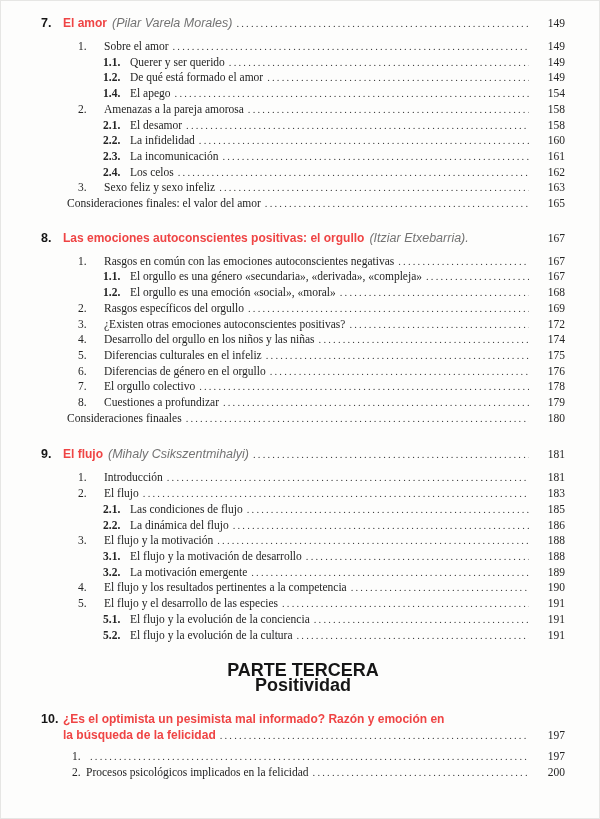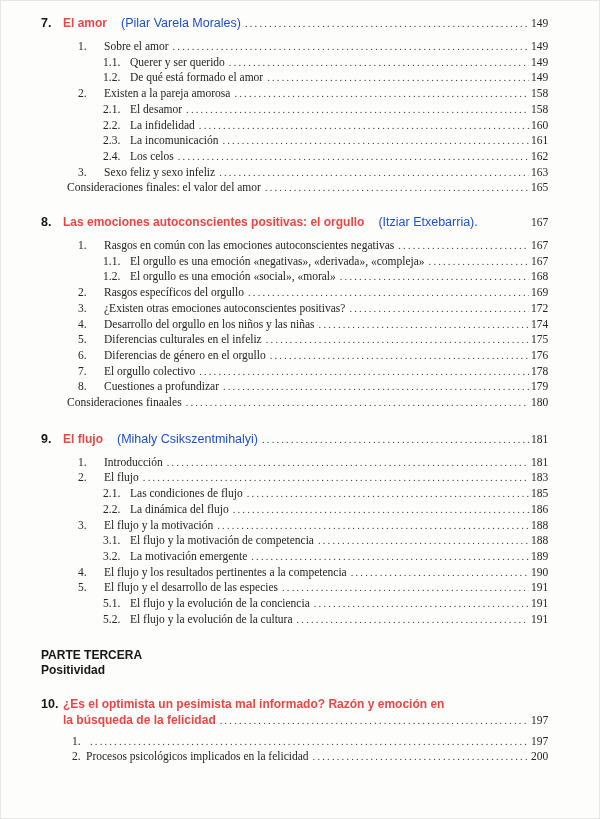--- a/index.html
+++ b/index.html
@@ -13,43 +13,43 @@
     color:#222;
   }
   .sec{margin-top:19px;}
   .sec:first-child{margin-top:0;}
   .row{display:flex;align-items:baseline;overflow:hidden;}
   
   .head{line-height:15px;margin-bottom:8px;}
   .head-l2{line-height:15px;margin-top:0;margin-bottom:6px;}
   .chapter-num{flex:none;width:22px;font-family:"Liberation Sans",sans-serif;font-weight:bold;font-size:12.5px;color:#161616;}
   .ctitle{flex:none;white-space:nowrap;font-family:"Liberation Sans",sans-serif;font-weight:bold;font-size:12px;color:#ef4444;}
-  .cauthor{flex:none;white-space:nowrap;font-family:"Liberation Sans",sans-serif;font-size:12.5px;color:#1d4ed8;margin-left:14px;}
+  .cauthor{flex:none;white-space:nowrap;font-family:"Liberation Sans",sans-serif;font-style:italic;font-size:12.5px;color:#737373;margin-left:5px;}
   
   .entry{font-size:11.5px;line-height:14.7px;color:#242424;}
   .inum{flex:none;}
   .itext{flex:none;white-space:nowrap;}
   .ind0{padding-left:26px;}
   .ind1{padding-left:37px;}
   .ind1 .inum{width:26px;}
   .ind2{padding-left:62px;}
-  .ind2 .inum{width:27px;}
+  .ind2 .inum{width:27px;font-weight:bold;}
   .ind3{padding-left:31px;}
   .ind3 .inum{width:14px;}
   
   .leader{flex:1 1 0;min-width:4px;overflow:hidden;white-space:nowrap;margin:0 2px 0 4px;color:#333;}
   .leader::after{
     content:"..........................................................................................................................................................................................";
     letter-spacing:2.2px;font-size:10.5px;font-family:"Liberation Serif",serif;
   }
   .leader.blank::after{content:"";}
-  .pg{flex:none;width:34px;text-align:left;font-size:11.5px;color:#242424;}
+  .pg{flex:none;width:34px;text-align:right;font-size:11.5px;color:#242424;}
   .head .pg,.head-l2 .pg{font-size:11.5px;}
   
-  .part{text-align:left;font-family:"Liberation Sans",sans-serif;font-weight:bold;font-size:12px;color:#161616;line-height:15px;margin-top:20px;}
+  .part{text-align:center;font-family:"Liberation Sans",sans-serif;font-weight:bold;font-size:18px;color:#161616;line-height:15px;margin-top:20px;}
 </style>
 </head>
 <body>
 
 <main class="page">
     <section class="chapter sec">
       <div class="row head">
         <span class="chapter-num">7.</span>
         <span class="ctitle">El amor</span>
         <span class="cauthor">(Pilar Varela Morales)</span>
@@ -67,23 +67,29 @@
         <span class="itext">Querer y ser querido</span>
         <span class="leader"></span>
         <span class="pg">149</span>
       </div>
       <div class="row entry ind2">
         <span class="inum">1.2.</span>
         <span class="itext">De qué está formado el amor</span>
         <span class="leader"></span>
         <span class="pg">149</span>
       </div>
+      <div class="row entry ind2">
+        <span class="inum">1.4.</span>
+        <span class="itext">El apego</span>
+        <span class="leader"></span>
+        <span class="pg">154</span>
+      </div>
       <div class="row entry ind1">
         <span class="inum">2.</span>
-        <span class="itext">Existen a la pareja amorosa</span>
+        <span class="itext">Amenazas a la pareja amorosa</span>
         <span class="leader"></span>
         <span class="pg">158</span>
       </div>
       <div class="row entry ind2">
         <span class="inum">2.1.</span>
         <span class="itext">El desamor</span>
         <span class="leader"></span>
         <span class="pg">158</span>
       </div>
       <div class="row entry ind2">
@@ -125,21 +131,21 @@
         <span class="pg">167</span>
       </div>
       <div class="row entry ind1">
         <span class="inum">1.</span>
         <span class="itext">Rasgos en común con las emociones autoconscientes negativas</span>
         <span class="leader"></span>
         <span class="pg">167</span>
       </div>
       <div class="row entry ind2">
         <span class="inum">1.1.</span>
-        <span class="itext">El orgullo es una emoción «negativas», «derivada», «compleja»</span>
+        <span class="itext">El orgullo es una género «secundaria», «derivada», «compleja»</span>
         <span class="leader"></span>
         <span class="pg">167</span>
       </div>
       <div class="row entry ind2">
         <span class="inum">1.2.</span>
         <span class="itext">El orgullo es una emoción «social», «moral»</span>
         <span class="leader"></span>
         <span class="pg">168</span>
       </div>
       <div class="row entry ind1">
@@ -223,21 +229,21 @@
         <span class="pg">186</span>
       </div>
       <div class="row entry ind1">
         <span class="inum">3.</span>
         <span class="itext">El flujo y la motivación</span>
         <span class="leader"></span>
         <span class="pg">188</span>
       </div>
       <div class="row entry ind2">
         <span class="inum">3.1.</span>
-        <span class="itext">El flujo y la motivación de competencia</span>
+        <span class="itext">El flujo y la motivación de desarrollo</span>
         <span class="leader"></span>
         <span class="pg">188</span>
       </div>
       <div class="row entry ind2">
         <span class="inum">3.2.</span>
         <span class="itext">La motivación emergente</span>
         <span class="leader"></span>
         <span class="pg">189</span>
       </div>
       <div class="row entry ind1">

